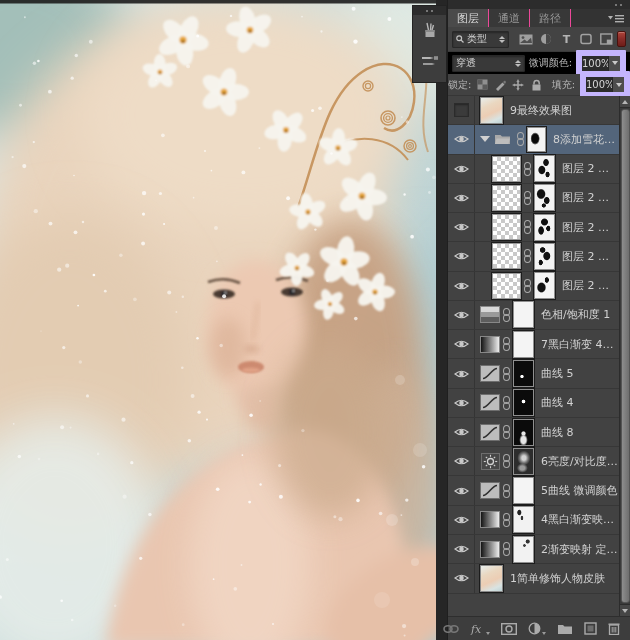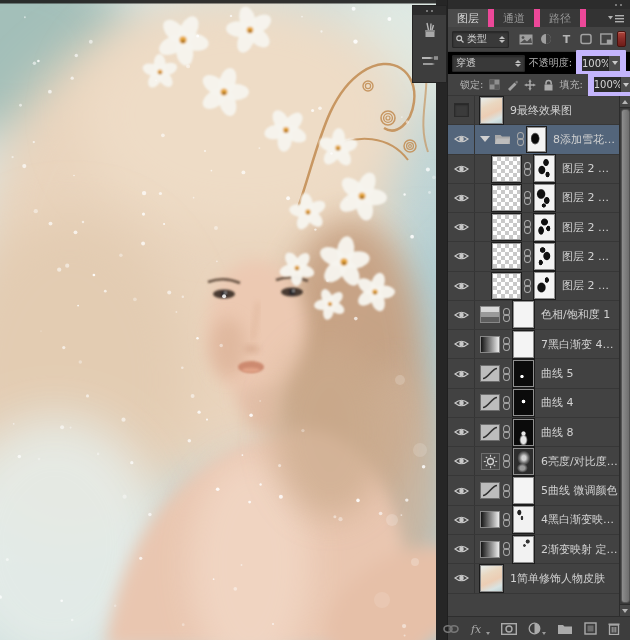--- a/index.html
+++ b/index.html
@@ -13,21 +13,21 @@
               border:1px solid #232323;box-sizing:border-box;z-index:5;}
   .dock-grip{height:9px;background:#2c2c2c;display:flex;align-items:center;justify-content:center;gap:3px;}
   .grip-dot{width:2px;height:2px;border-radius:50%;background:#8f8f8f;}
   .dock-btn{width:100%;height:30px;display:flex;align-items:center;justify-content:center;}
   
   .panel{position:absolute;left:447px;top:0;width:183px;height:640px;background:#424242;
          display:flex;flex-direction:column;box-sizing:border-box;border-left:1px solid #1f1f1f;}
   .panel-grip{height:9px;background:#2c2c2c;display:flex;align-items:center;justify-content:flex-end;
               gap:3px;padding-right:8px;}
   .tabs{height:18px;background:#333333;display:flex;align-items:stretch;font-size:11px;}
-  .tab{padding:2px 9px 0 9px;color:#979797;background:#383838;border-right:6px solid #ec4899;cursor:default;}
+  .tab{padding:2px 9px 0 9px;color:#979797;background:#383838;border-right:1px solid #ec4899;cursor:default;}
   .tab.active{background:#4a4a4a;color:#dadada;}
   .tab-menu{margin-left:auto;display:flex;align-items:center;padding:0 6px;}
   .filter-row{height:20px;background:#434343;display:flex;align-items:center;padding:2px 4px;gap:4px;
               border-bottom:1px solid #3a3a3a;}
   .select{display:flex;align-items:center;background:#393939;border:1px solid #282828;
           box-shadow:inset 0 1px 2px rgba(0,0,0,.35);height:15px;border-radius:1px;
           color:#cfcfcf;font-size:10px;padding:0 3px;gap:3px;}
   .type-select{width:60px;}
   .spin{display:flex;flex-direction:column;margin-left:auto;line-height:0;gap:1px;}
   .spin i{display:block;width:0;height:0;border-left:3px solid transparent;border-right:3px solid transparent;}
@@ -41,21 +41,21 @@
   .blend-row{height:22px;display:flex;align-items:center;padding:0 4px;gap:4px;background:#000000;}
   .blend-select{width:86px;}
   .small-label{color:#b6b6b6;font-size:10px;white-space:nowrap;}
   .val-box{display:flex;align-items:center;height:15px;background:#2b2b2b;border:6px solid #c4b5fd;
            border-radius:1px;margin-left:auto;}
   .val-box .val{width:26px;text-align:center;color:#d6d6d6;font-size:10px;}
   .val-box .drop{width:11px;height:100%;background:#4d4d4d;border-left:1px solid #262626;
                  display:flex;align-items:center;justify-content:center;}
   .val-box .drop i{width:0;height:0;border-left:3px solid transparent;border-right:3px solid transparent;
                    border-top:4px solid #c9c9c9;}
-  .lock-row{height:21px;display:flex;align-items:center;padding:0 12px;gap:5px;background:#424242;
+  .lock-row{height:21px;display:flex;align-items:center;padding:0 0;gap:5px;background:#424242;
             border-bottom:1px solid #363636;}
   .lock-icons{display:flex;align-items:center;gap:6px;}
   .lock-icons .lic{display:flex;align-items:center;justify-content:center;width:12px;height:12px;}
   
   .layer-list{flex:1;position:relative;background:#424242;overflow:hidden;}
   .rows{position:absolute;left:0;top:0;right:11px;bottom:0;display:flex;flex-direction:column;text-align:center;}
   .layer-row{height:29.28px;box-sizing:border-box;display:flex;align-items:stretch;
              border-bottom:1px solid #373737;background:#424242;}
   .layer-row.selected{background:#53657b;}
   .eye-cell{width:26px;flex:0 0 26px;display:flex;align-items:center;justify-content:center;
@@ -526,21 +526,21 @@
     </div>
 
     <div class="blend-row">
       <div class="select blend-select">
         <span>穿透</span>
         <span class="spin">
             <i class="up"></i>
             <i class="dn"></i>
           </span>
       </div>
-      <span class="small-label">不透明度:</span>
+      <span class="small-label">微调颜色:</span>
       <div class="val-box">
         <span class="val">100%</span>
         <span class="drop">
             <i></i>
           </span>
       </div>
     </div>
 
     <div class="lock-row">
       <span class="small-label">锁定:</span>

